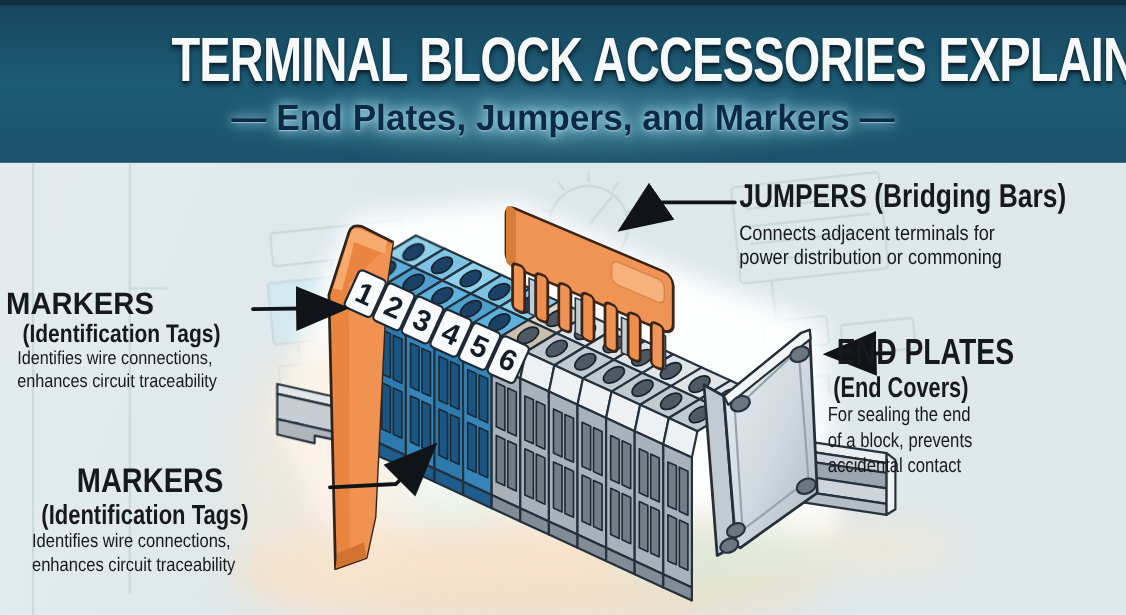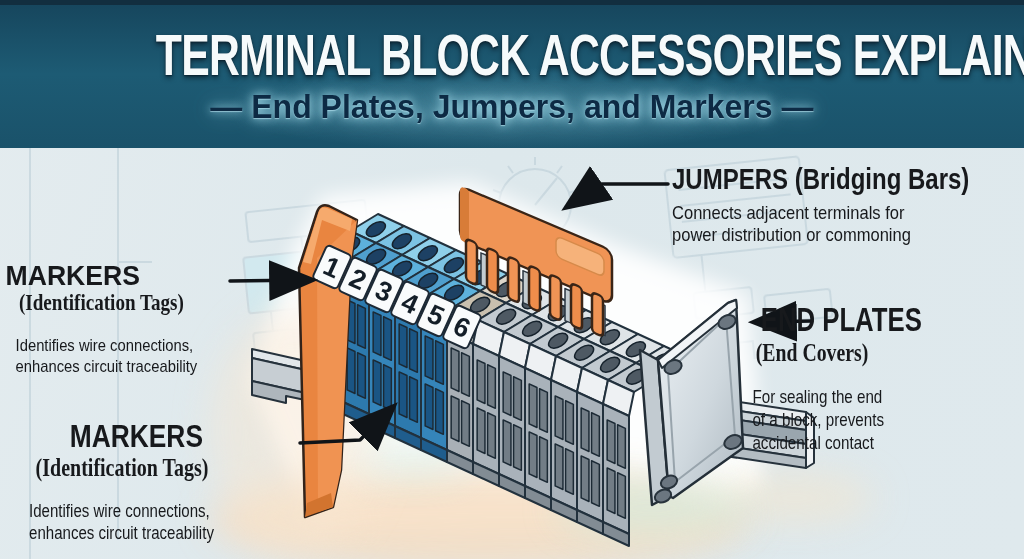--- a/index.html
+++ b/index.html
@@ -18,22 +18,22 @@
   .title-line .cx{font-size:57px;font-weight:700;letter-spacing:-1px;color:#f6fafb;
           transform:scaleX(.75);text-shadow:0 3px 6px rgba(7,22,33,.65),0 1px 2px rgba(7,22,33,.6);}
   .sub-line{top:88px;}
   .sub-line .cx{font-size:33px;font-weight:700;color:#0d2a44;transform:scaleX(.97);
           text-shadow:0 0 10px rgba(173,228,242,.95),0 0 22px rgba(160,222,238,.8),0 1px 1px rgba(205,240,250,.6);}
   .cx{display:inline-block;white-space:nowrap;transform-origin:50% 50%;}
   .cxl{display:inline-block;white-space:nowrap;transform-origin:0 50%;}
   
   .label{position:absolute;text-align:left;color:#17191c;z-index:5;transform:translateX(-50%);}
   .label .t{line-height:1.02;}
-  .label .s{line-height:1.05;font-family:Liberation Serif, serif;}
-  .label .d{line-height:1.24;white-space:pre-line;font-weight:400;margin-top:20px;}
+  .label .s{line-height:1.05;}
+  .label .d{line-height:1.24;white-space:pre-line;font-weight:400;margin-top:0;}
   .lab-jumpers{left:672px;top:164px;text-align:left;transform:none;}
   .lab-jumpers .t .cxl{font-size:30px;font-weight:700;transform:scaleX(.80);}
   .lab-jumpers .d{margin-top:7px;font-size:19px;line-height:1.17;}
   .lab-jumpers .d .cxl{transform:scaleX(.87);white-space:pre-line;}
   .lab-mtop{left:162px;top:262px;width:320px;}
   .lab-mtop .t .cx{font-size:28px;font-weight:700;transform:scaleX(.95);}
   .lab-mtop .s .cx{font-size:23px;font-weight:700;transform:scaleX(.83);}
   .lab-mtop .d{font-size:17px;}
   .lab-mtop .d .cx{transform:scaleX(.87);white-space:pre-line;}
   .lab-mbot{left:184px;top:421px;width:340px;}

